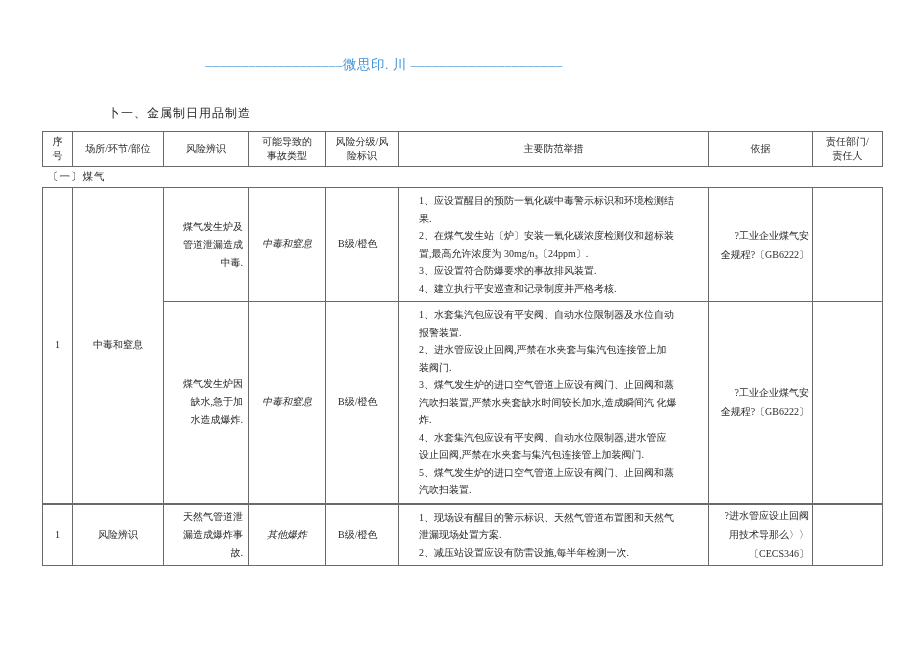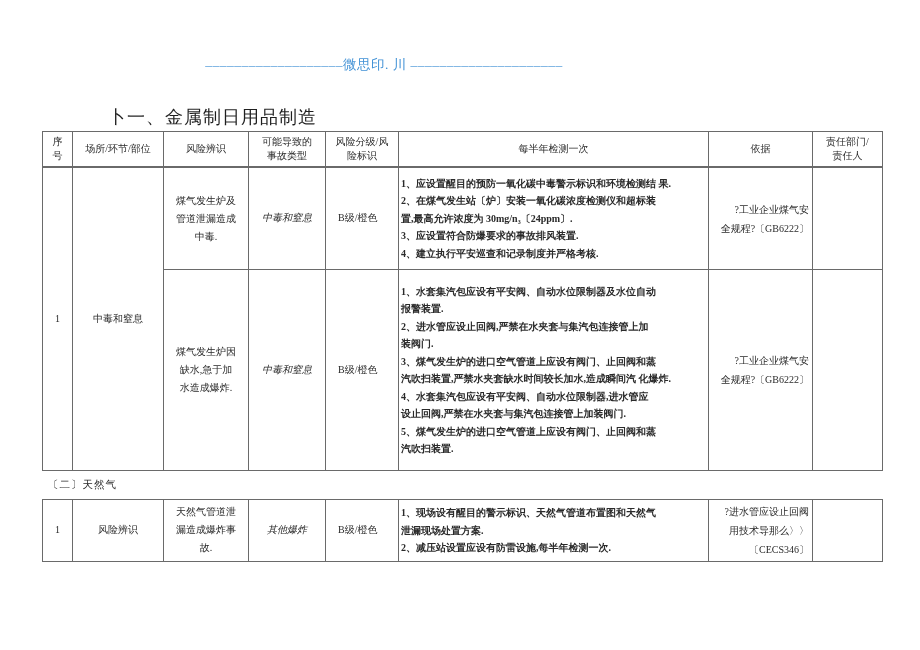--- a/index.html
+++ b/index.html
@@ -6,43 +6,43 @@
   body{
     width:920px;height:650px;position:relative;background:#ffffff;
     font-family:"Liberation Serif","DejaVu Serif",serif;
     color:#1f1f1f;overflow:hidden;
   }
   .watermark{
     position:absolute;top:56px;left:0;width:768px;text-align:center;
     font-size:13.5px;color:#4292d6;letter-spacing:0.5px;white-space:pre;
   }
   .doc-title{
-    position:absolute;top:105px;left:108px;font-size:18px;color:#1f1f1f;
+    position:absolute;top:105px;left:108px;font-size:12px;color:#1f1f1f;
     letter-spacing:1px;
   }
   .table-area{position:absolute;left:42px;top:131px;width:840px;}
   table{border-collapse:collapse;table-layout:fixed;width:840px;}
   td{
     border:1px solid #6a6a6a;font-size:10px;line-height:1.45;
     vertical-align:middle;padding:1px 3px;word-break:break-all;
     color:#2a2a2a;
   }
   .hdr td{text-align:center;height:32px;white-space:pre-line;line-height:1.4;}
   .section-band{
     display:flex;align-items:center;padding-left:6px;font-size:10.5px;
     color:#2a2a2a;letter-spacing:1px;
   }
   .band-1{height:20px;}
   .band-2{height:28px;}
   td.c-seq{text-align:center;}
   td.c-loc{text-align:center;}
-  td.c-risk{text-align:center;white-space:pre-line;line-height:1.8;padding:2px 5px;}
+  td.c-risk{text-align:right;white-space:pre-line;line-height:1.8;padding:2px 5px;}
   td.c-acc{text-align:center;font-style:italic;}
   td.c-grade{text-align:center;padding-left:6px;text-align:left;padding-left:12px;}
-  td.c-meas{text-align:left;white-space:pre-line;line-height:1.75;padding:4px 2px;vertical-align:middle;font-weight:bold;}
+  td.c-meas{text-align:left;white-space:pre-line;line-height:1.75;padding:4px 20px;vertical-align:middle;}
   td.c-basis{text-align:right;white-space:pre-line;line-height:1.9;}
   td.c-owner{}
   tr.r1a td{height:93px;}
   tr.r1b td{height:192px;}
   tr.r2 td{height:48px;}
 </style>
 </head>
 <body>
 
 <div class="watermark">–––––––––––––––––––微思印. 川 –––––––––––––––––––––</div>
@@ -65,28 +65,29 @@
     <tbody>
         <tr class="hdr">
       <td>序
 号</td>
       <td>场所/环节/部位</td>
       <td>风险辨识</td>
       <td>可能导致的
 事故类型</td>
       <td>风险分级/风
 险标识</td>
-      <td>每半年检测一次</td>
+      <td>主要防范举措</td>
       <td>依据</td>
       <td>责任部门/
 责任人</td>
     </tr>
   </tbody>
     </table>
 
+  <div class="section-band band-1">〔一〕煤气</div>
 
   <table>
     <colgroup>
       <col style="width:30px">
         <col style="width:91px">
         <col style="width:85px">
       <col style="width:77px">
         <col style="width:73px">
         <col style="width:310px">
       <col style="width:104px">
@@ -126,21 +127,20 @@
 设止回阀,严禁在水夹套与集汽包连接管上加装阀门.
 5、煤气发生炉的进口空气管道上应设有阀门、止回阀和蒸
 汽吹扫装置.</td>
       <td class="c-basis">?工业企业煤气安
 全规程?〔GB6222〕</td>
       <td class="c-owner"></td>
     </tr>
   </tbody>
     </table>
 
-  <div class="section-band band-2">〔二〕天然气</div>
 
   <table>
     <colgroup>
       <col style="width:30px">
         <col style="width:91px">
         <col style="width:85px">
       <col style="width:77px">
         <col style="width:73px">
         <col style="width:310px">
       <col style="width:104px">

